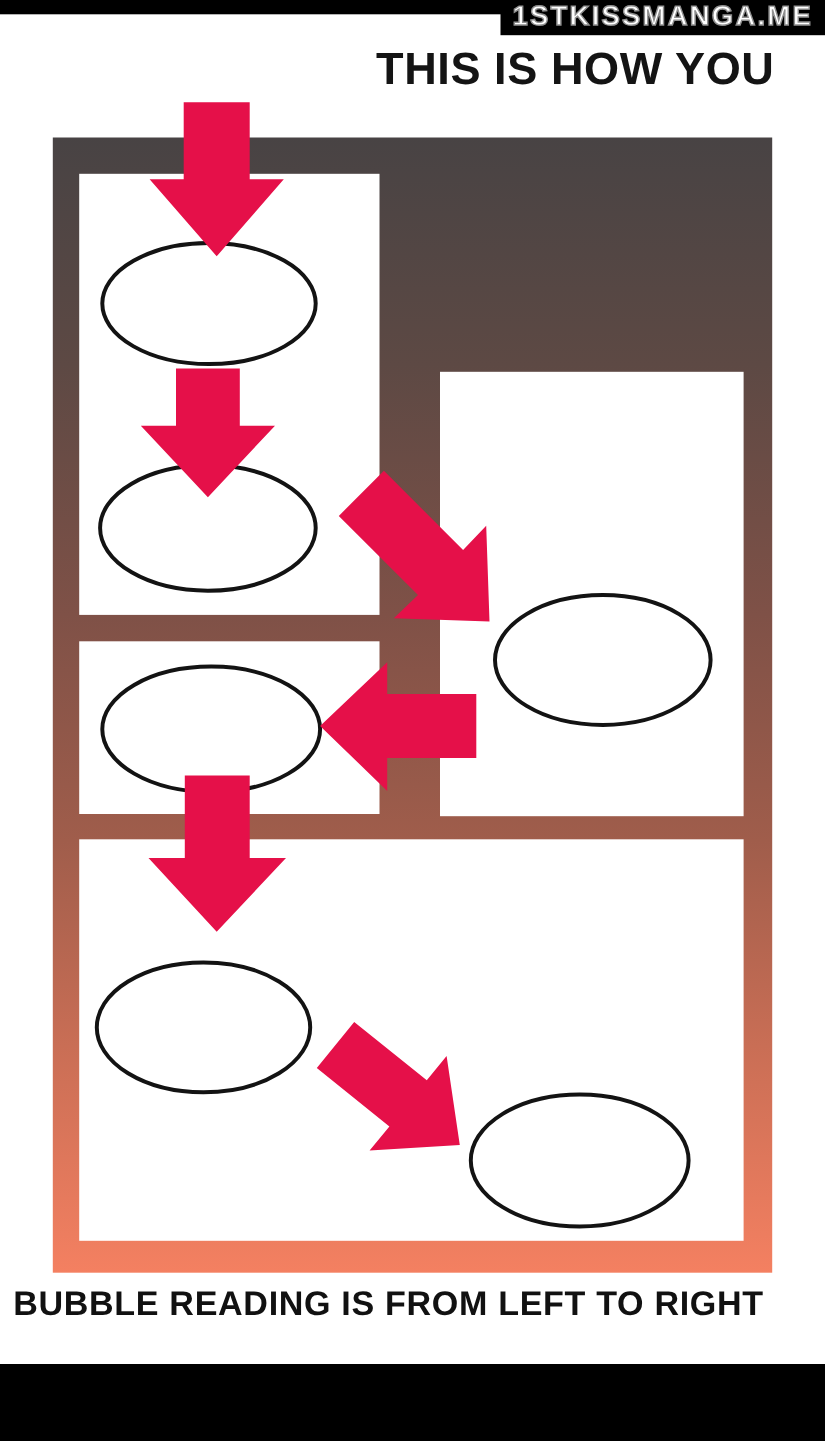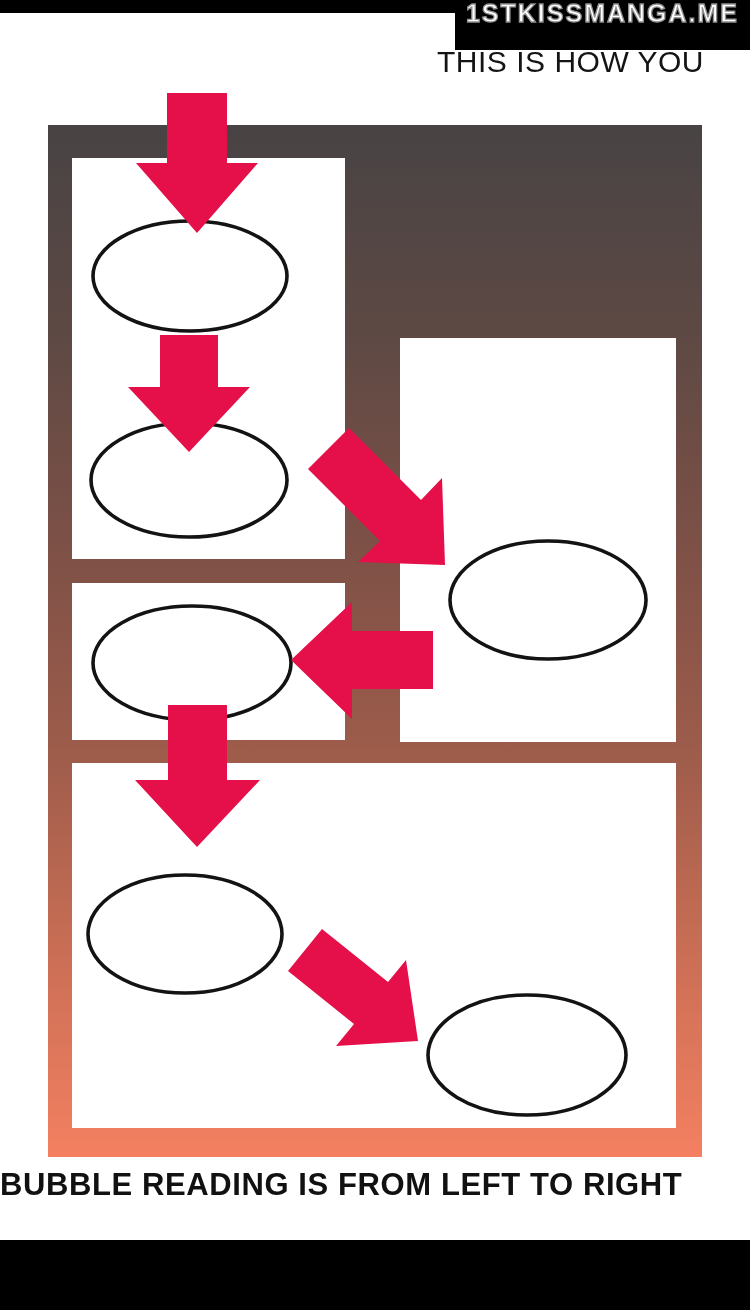--- a/index.html
+++ b/index.html
@@ -10,44 +10,44 @@
     font-family:"Liberation Sans", sans-serif;
     overflow:hidden;
   }
   .top-bar {
     position:absolute; left:0; top:0;
     width:750px; height:13px;
     background:#000000;
   }
   .watermark-box {
     position:absolute; left:455px; top:0;
-    width:295px; height:50px;
+    width:295px; height:32px;
     background:#000000;
-    display:flex; align-items:flex-start; justify-content:center;
+    display:flex; align-items:center; justify-content:center;
   }
   .watermark-text {
     font-weight:700; font-size:25px; letter-spacing:2px;
     color:#ffffff;
     -webkit-text-stroke:1.3px #8f8f8f;
     white-space:nowrap;
     transform:translateY(-1px);
   }
   .heading {
     position:absolute; top:45px; right:46px;
     text-align:right;
-    font-weight:400; font-size:30px; line-height:34px;
+    font-weight:700; font-size:41px; line-height:34px;
     letter-spacing:0.5px;
     color:#141414;
     white-space:nowrap;
   }
   .diagram-svg {
     position:absolute; left:0; top:0;
   }
   .caption {
-    position:absolute; top:1167px; left:0;
+    position:absolute; top:1167px; left:12px;
     width:610px;
     text-align:center;
     font-weight:700; font-size:31px;
     letter-spacing:0.6px;
     color:#111111;
     white-space:nowrap;
   }
   .bottom-bar {
     position:absolute; left:0; top:1240px;
     width:750px; height:70px;

